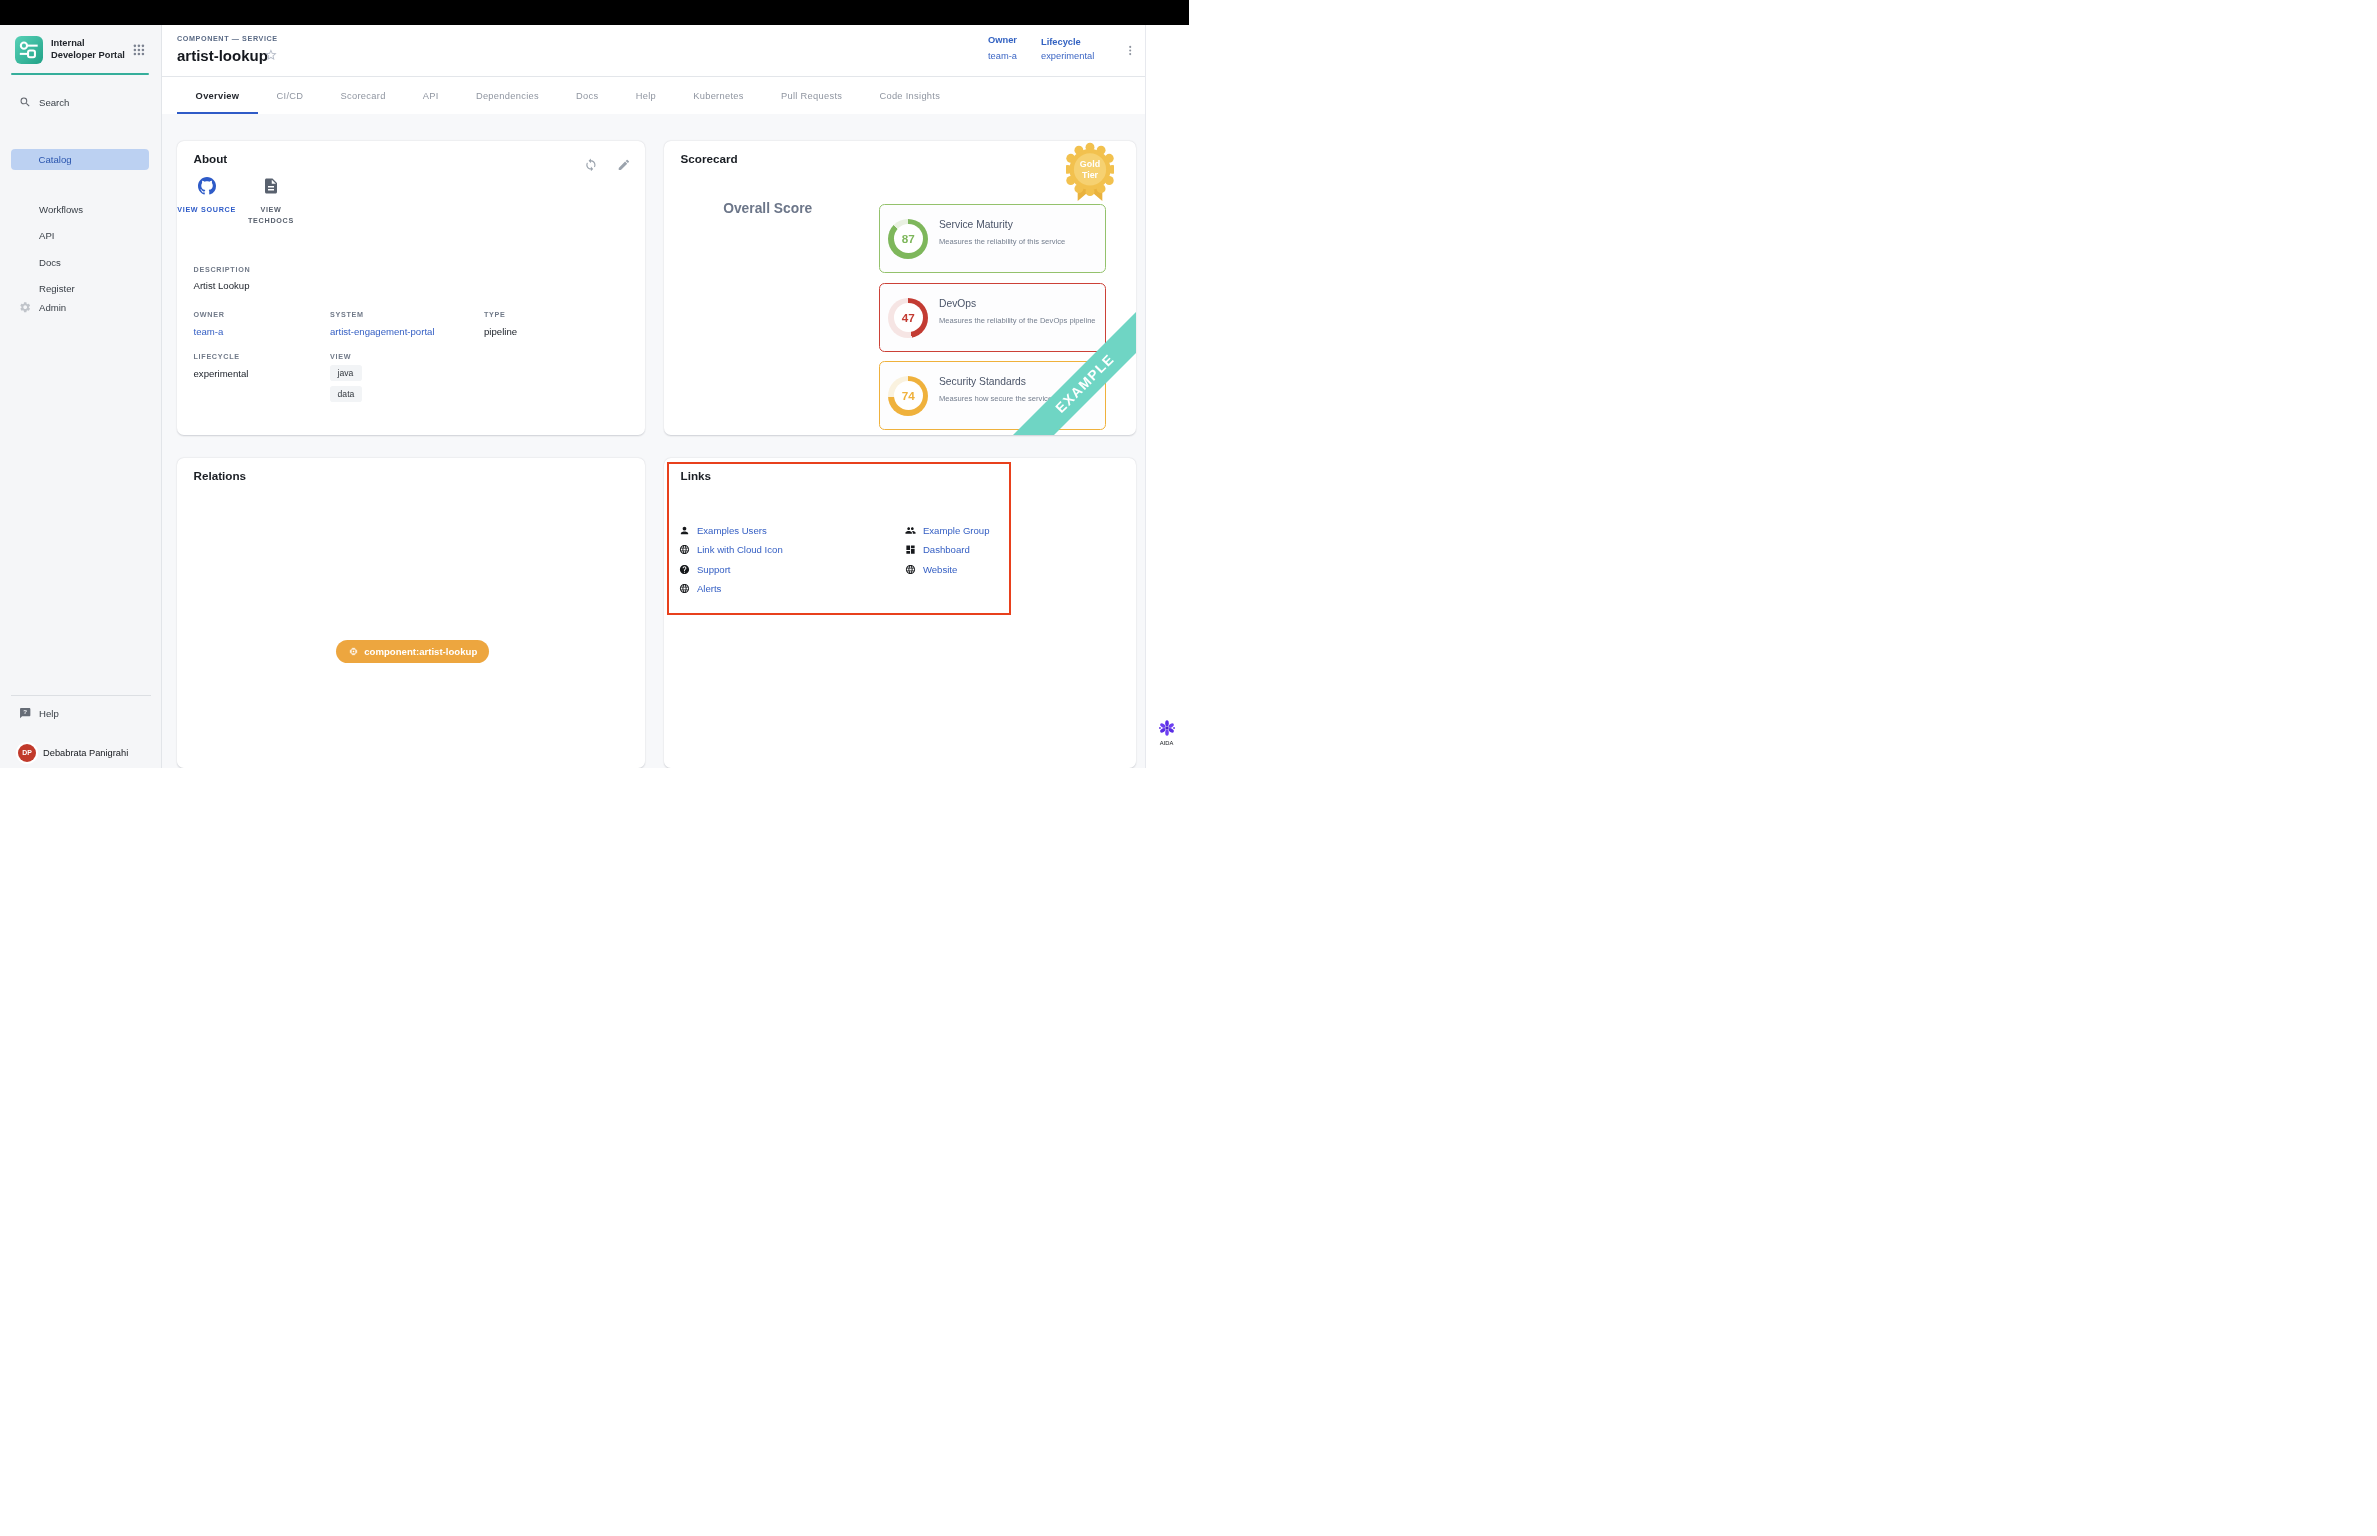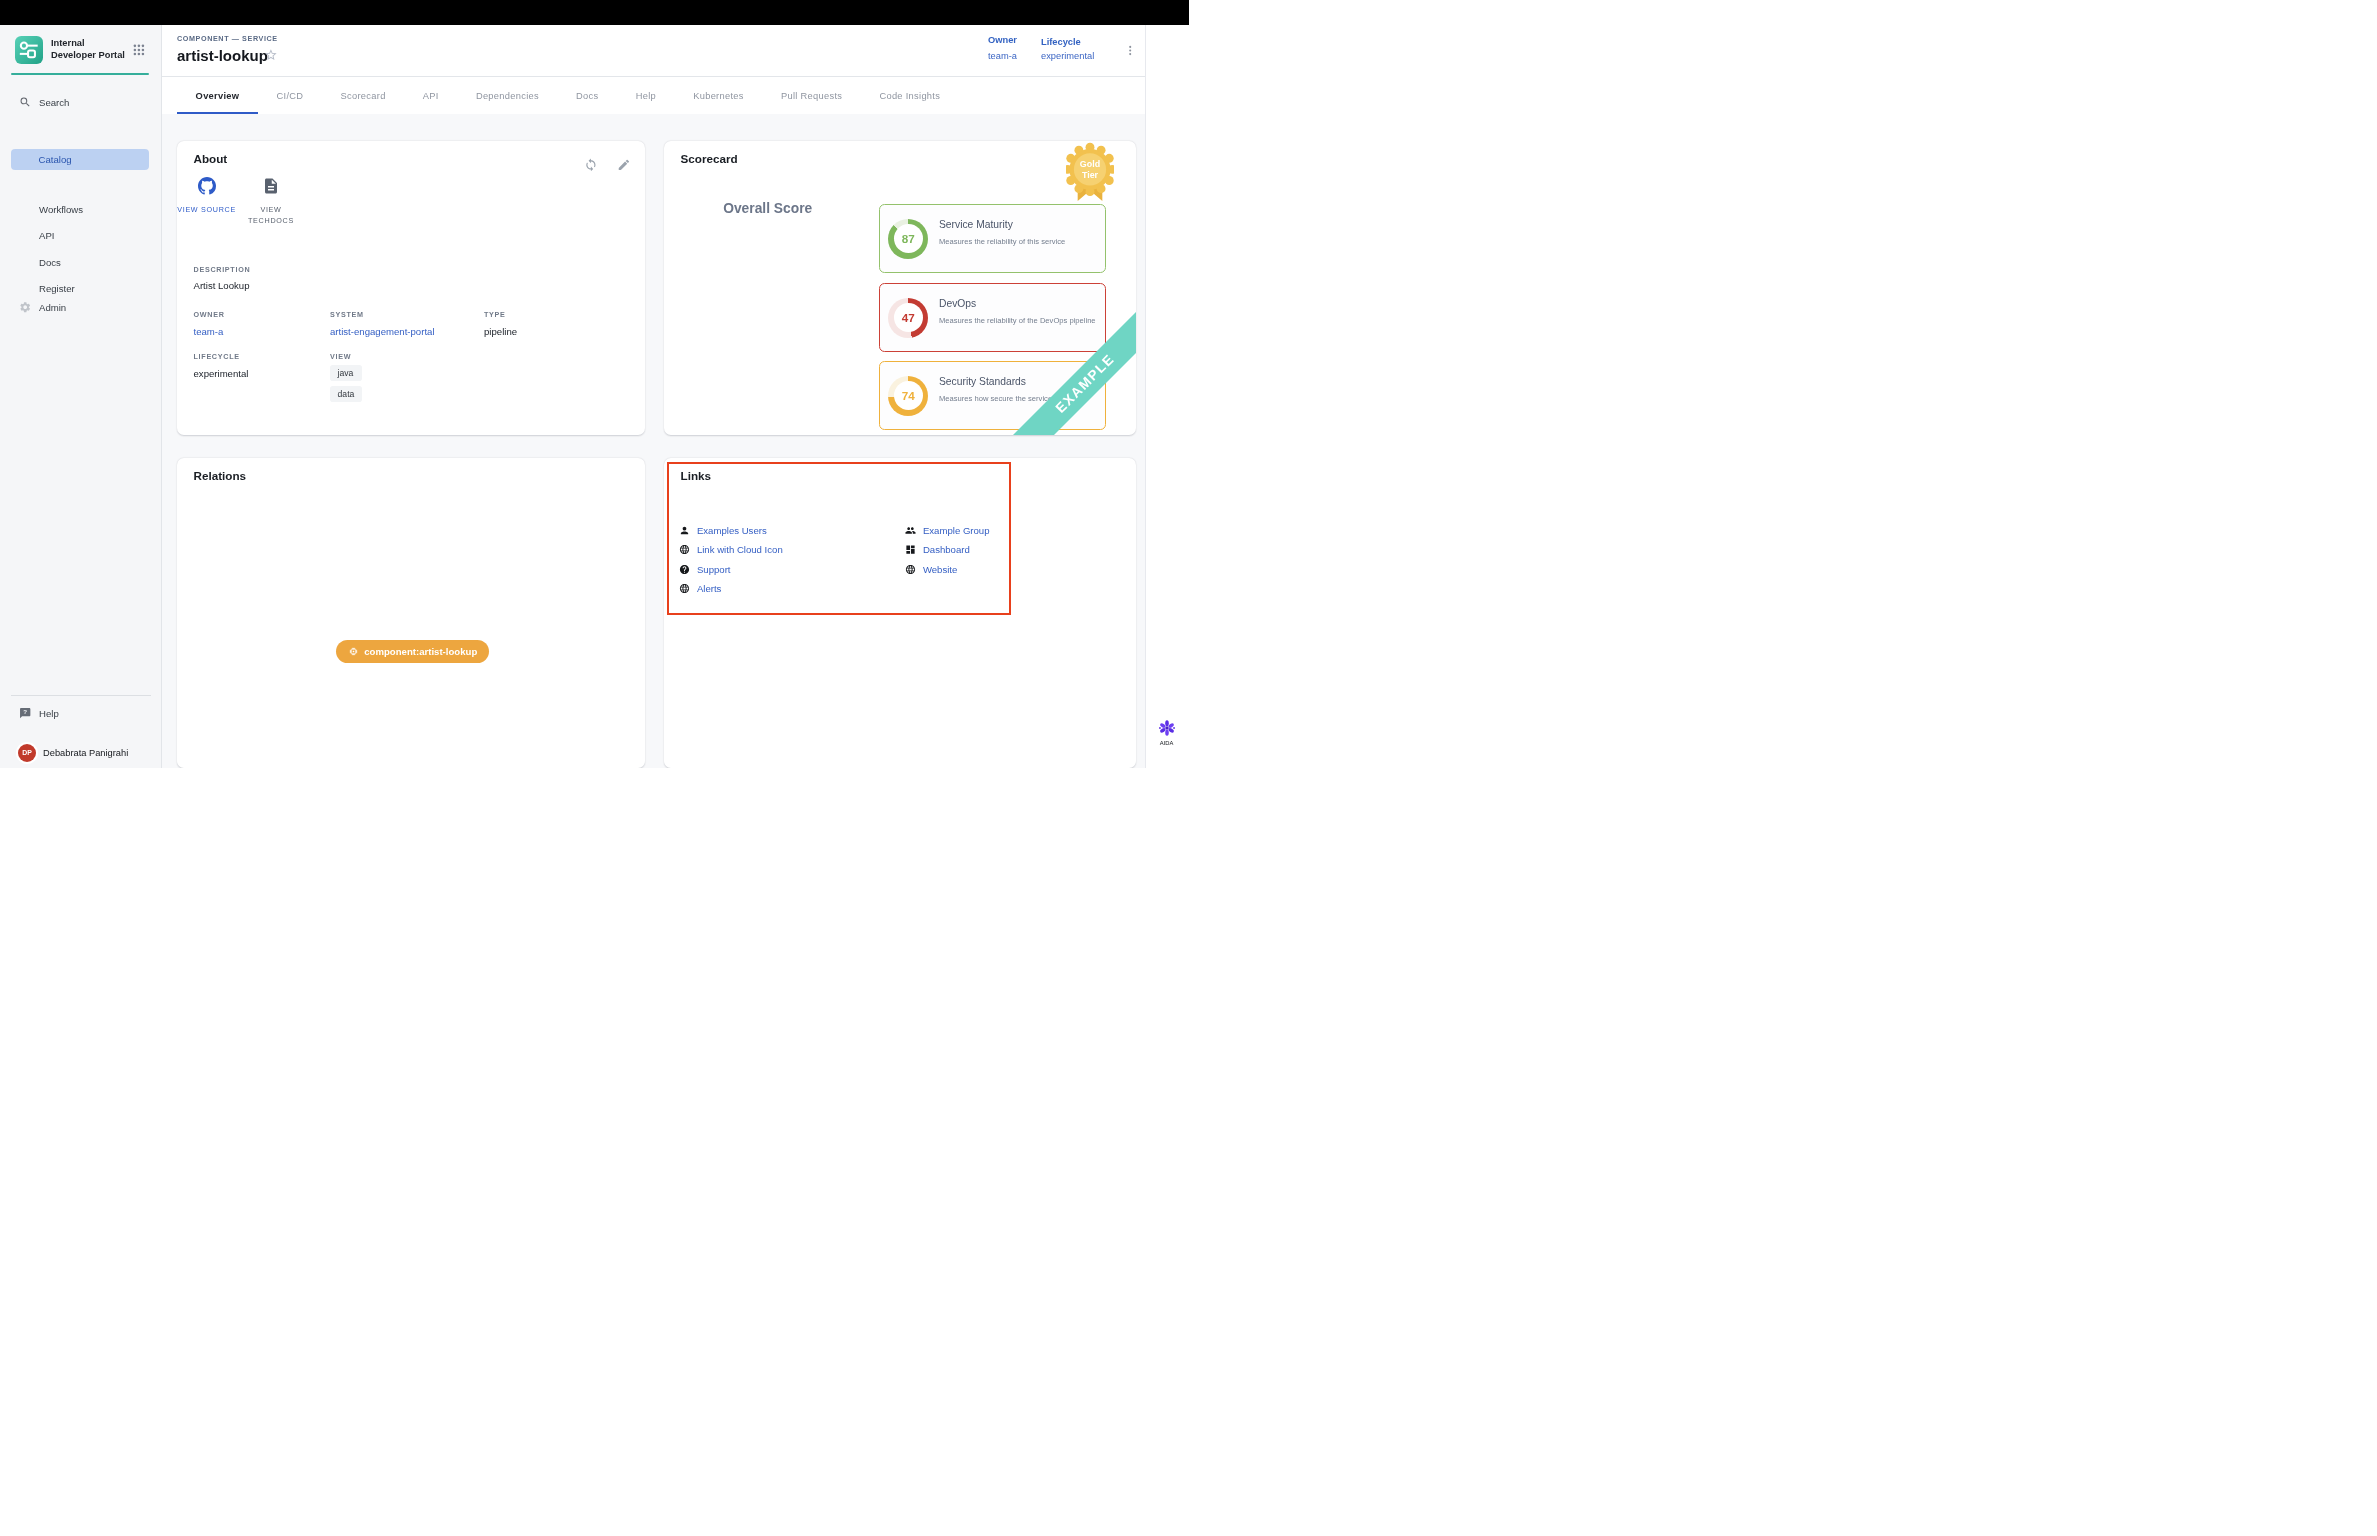--- a/index.html
+++ b/index.html
@@ -62,21 +62,21 @@
   #links-card{left:502px;top:433px;width:472px;height:310px;}
   .card-h2{position:absolute;left:16.5px;top:1px;font-size:11.7px;font-weight:bold;color:#1a1e24;}
   
   .icon-btn{position:absolute;width:13.8px;height:13.8px;color:#9ba3ad;}
   #about-refresh{left:407px;top:16.5px;}
   #about-edit{left:440px;top:16.5px;}
   .quick-link{position:absolute;top:36px;width:62px;text-align:center;cursor:pointer;}
   #ql-source{left:-1.4px;}
   #ql-techdocs{left:63px;}
   .quick-link .ql-ic{width:18px;height:18px;margin:0 auto;}
-  .quick-link .ql-lbl{margin-top:6.9px;font-size:7.2px;font-weight:normal;letter-spacing:0.7px;line-height:1.6;}
+  .quick-link .ql-lbl{margin-top:6.9px;font-size:7.2px;font-weight:bold;letter-spacing:0.7px;line-height:1.6;}
   #ql-source .ql-ic,#ql-source .ql-lbl{color:#2e5bc8;}
   #ql-techdocs .ql-ic,#ql-techdocs .ql-lbl{color:#59616e;}
   .field-label{position:absolute;font-size:7.2px;font-weight:bold;letter-spacing:0.7px;color:#707988;}
   .field-value{position:absolute;font-size:9.6px;color:#21262e;}
   .field-link{position:absolute;font-size:9.6px;color:#3660c4;cursor:pointer;}
   #f-desc-l{left:16.5px;top:124px;} #f-desc-v{left:16.5px;top:139px;}
   #f-owner-l{left:16.5px;top:169px;} #f-owner-v{left:16.5px;top:185px;}
   #f-system-l{left:153px;top:169px;} #f-system-v{left:153px;top:185px;}
   #f-type-l{left:307px;top:169px;} #f-type-v{left:307px;top:185px;}
   #f-life-l{left:16.5px;top:211px;} #f-life-v{left:16.5px;top:227px;}

